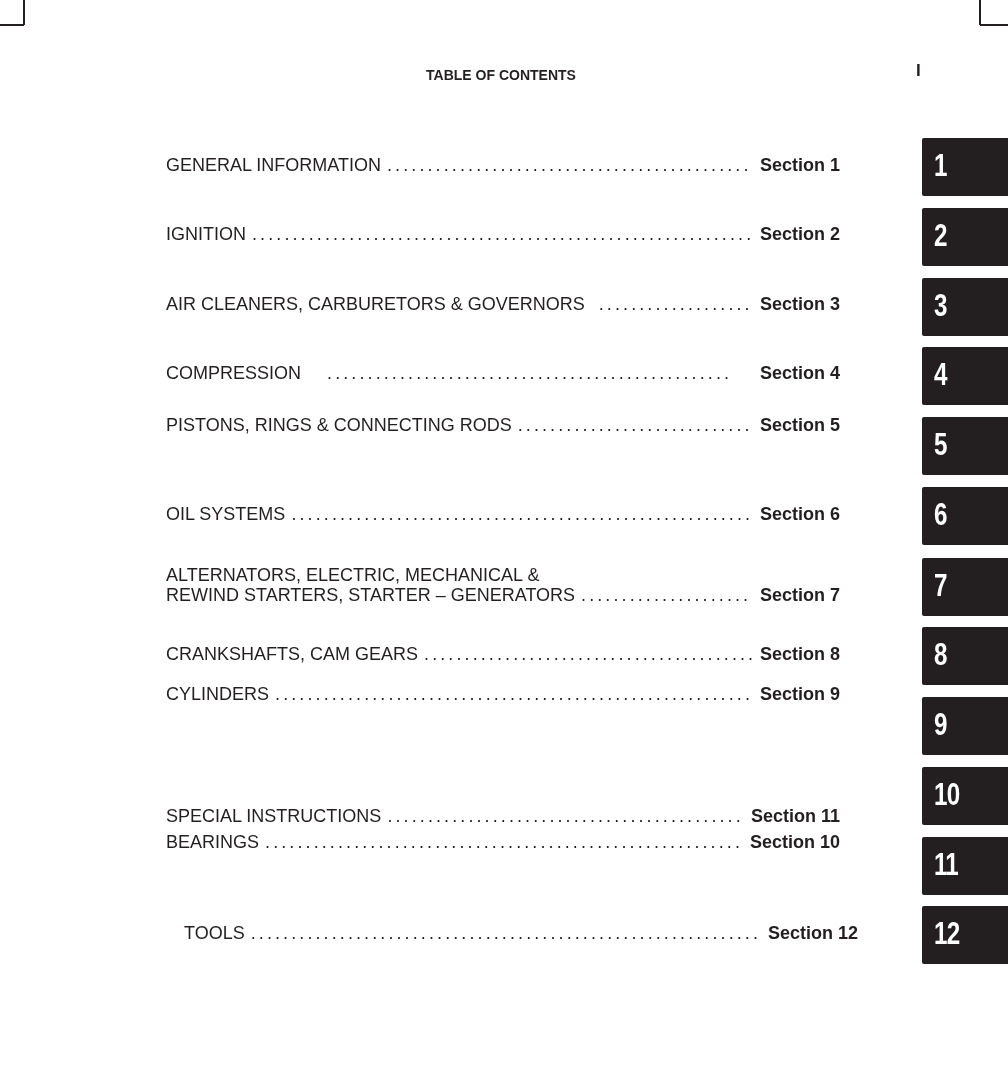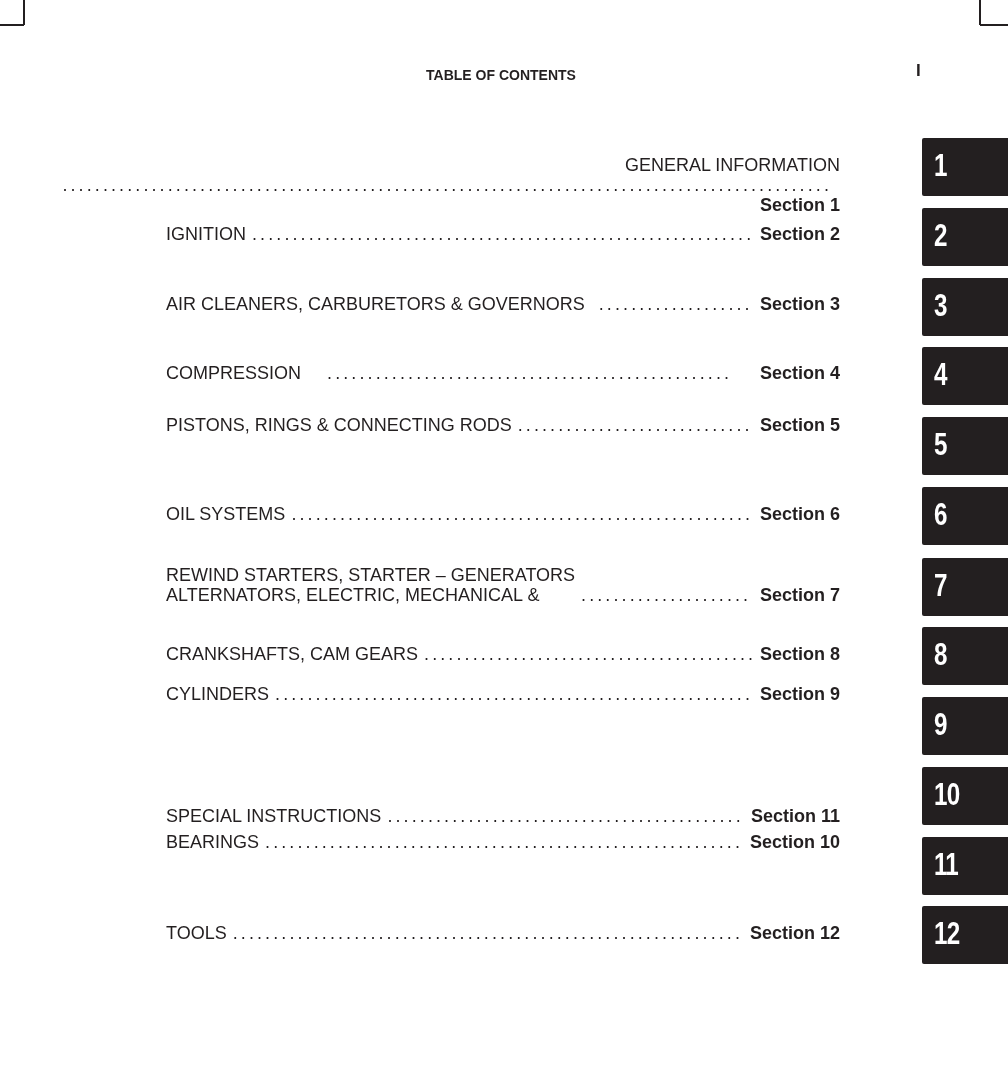--- a/index.html
+++ b/index.html
@@ -63,21 +63,21 @@
 <div class="crop crop-tl-v"></div>
 <div class="crop crop-tl-h"></div>
 <div class="crop crop-tr-v"></div>
 <div class="crop crop-tr-h"></div>
 
 <div class="section-marker">I</div>
 
 <h1 class="page-title" style="margin:0;">TABLE OF CONTENTS</h1>
 
 <div class="toc">
-  <div class="toc-entry" style="top:155px;flex-direction:column;">
+  <div class="toc-entry" style="top:155px;">
     <span class="title">GENERAL INFORMATION</span>
     <span class="leader">...............................................................................................</span>
     <span class="section-ref">Section 1</span>
   </div>
   <div class="toc-entry" style="top:224px;">
     <span class="title">IGNITION</span>
     <span class="leader">...............................................................................................</span>
     <span class="section-ref">Section 2</span>
   </div>
   <div class="toc-entry" style="top:294px;">
@@ -95,22 +95,22 @@
     <span class="leader">...............................................................................................</span>
     <span class="section-ref">Section 5</span>
   </div>
   <div class="toc-entry" style="top:504px;">
     <span class="title">OIL SYSTEMS</span>
     <span class="leader">...............................................................................................</span>
     <span class="section-ref">Section 6</span>
   </div>
   <div class="toc-entry" style="top:565px;">
     <span class="title-block">
+      <span class="title">ALTERNATORS, ELECTRIC, MECHANICAL &amp;</span>
       <span class="title">REWIND STARTERS, STARTER – GENERATORS</span>
-      <span class="title">ALTERNATORS, ELECTRIC, MECHANICAL &amp;</span>
     </span>
     <span class="leader">...............................................................................................</span>
     <span class="section-ref">Section 7</span>
   </div>
   <div class="toc-entry" style="top:644px;">
     <span class="title">CRANKSHAFTS, CAM GEARS</span>
     <span class="leader">...............................................................................................</span>
     <span class="section-ref">Section 8</span>
   </div>
   <div class="toc-entry" style="top:684px;text-align:center;">
@@ -121,21 +121,21 @@
   <div class="toc-entry" style="top:784px;margin-top:48px;">
     <span class="title">BEARINGS</span>
     <span class="leader">...............................................................................................</span>
     <span class="section-ref">Section 10</span>
   </div>
   <div class="toc-entry" style="top:806px;">
     <span class="title">SPECIAL INSTRUCTIONS</span>
     <span class="leader">...............................................................................................</span>
     <span class="section-ref">Section 11</span>
   </div>
-  <div class="toc-entry" style="top:923px;">
+  <div class="toc-entry" style="top:923px;margin-left:18px;">
     <span class="title">TOOLS</span>
     <span class="leader">...............................................................................................</span>
     <span class="section-ref">Section 12</span>
   </div>
 </div>
 
 <div class="tab" style="top:138px;">
     <span class="num">1</span>
   </div>
 <div class="tab" style="top:208px;">

